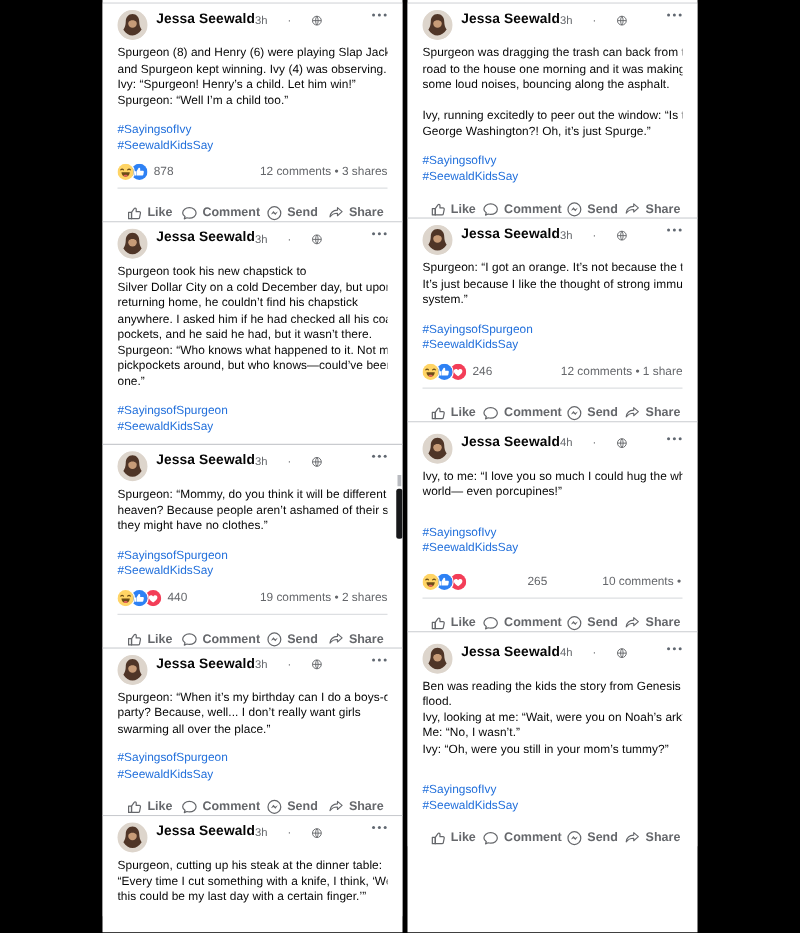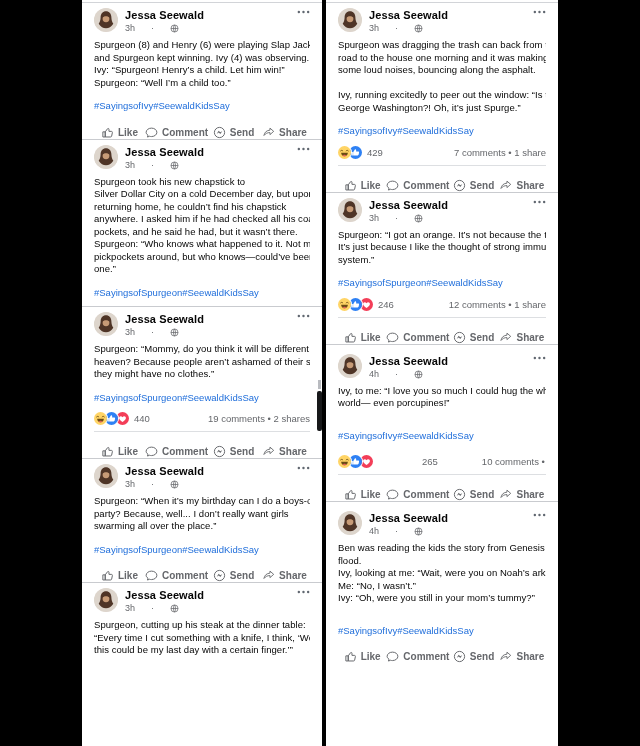--- a/index.html
+++ b/index.html
@@ -16,31 +16,31 @@
   #col-right { left:326px; width:232px; }
   .top-strip { height:3px; border-bottom:1px solid #d2d4d8; }
 
   .post { padding:5px 12px 0 12px; border-bottom:1px solid #c9cbcf; background:#fff; }
   .post:last-child { border-bottom:none; }
   .post.roomy { padding-top:9px; }
 
   .phead { display:flex; align-items:flex-start; gap:7px; margin-bottom:5px; }
   .avatar { width:24px; height:24px; border-radius:50%; overflow:hidden; flex:none; background:#e4ded7; }
   .avatar svg { display:block; width:100%; height:100%; }
-  .hmid { display:flex; flex-direction:column; padding-top:1px; }
+  .hmid { display:flex; flex-direction:row; padding-top:1px; }
   .author { font-size:11px; font-weight:bold; color:#050505; line-height:13px; letter-spacing:.1px; }
   .sub { display:flex; align-items:center; gap:16px; font-size:9px; color:#65676b; line-height:11px; margin-top:1px; }
   .globe svg { display:block; width:9px; height:9px; }
   .more { margin-left:auto; padding:2px 0 4px 6px; cursor:pointer; }
   .more svg { display:block; width:13px; height:4px; }
 
   .ptext { font-size:9.5px; line-height:12.5px; color:#050505; white-space:pre; overflow:hidden; letter-spacing:.05px; }
   .ptext:last-child { padding-bottom:8px; }
 
-  .tags { margin-top:11px; display:flex; }
+  .tags { margin-top:11px; display:flex; flex-direction:column; }
   .roomy .tags { margin-top:20px; }
   .tags:last-child { padding-bottom:7px; }
   .tag { color:#216fdb; font-size:9.5px; line-height:12.5px; text-decoration:none; cursor:pointer; }
 
   .stats { margin-top:8px; display:flex; align-items:center; padding-bottom:6px; border-bottom:1px solid #dddfe2; }
   .roomy .stats { margin-top:13px;gap:44px; }
   .emojis { display:flex; align-items:center; }
   .emoji { width:13px; height:13px; border-radius:50%; position:relative; box-shadow:0 0 0 1px #fff; }
   .emoji + .emoji { margin-left:-2px; }
   .emoji:nth-child(1){ z-index:3; } .emoji:nth-child(2){ z-index:2; } .emoji:nth-child(3){ z-index:1; }
@@ -103,20 +103,41 @@
     <div class="ptext">Spurgeon (8) and Henry (6) were playing Slap Jack,
 and Spurgeon kept winning. Ivy (4) was observing.
 Ivy: “Spurgeon! Henry’s a child. Let him win!”
 Spurgeon: “Well I’m a child too.”</div>
 
     <div class="tags">
       <a class="tag">#SayingsofIvy</a>
       <a class="tag">#SeewaldKidsSay</a>
     </div>
 
+    <div class="stats">
+      <span class="emojis">
+          <span class="emoji">
+    <svg viewBox="0 0 16 16">
+              <circle cx="8" cy="8" r="8" fill="#ffd465"></circle>
+              <path d="M3.2 6c.7-.9 2-.9 2.7 0M10 6c.7-.9 2-.9 2.7 0" stroke="#6b4c16" stroke-width="1.1" fill="none" stroke-linecap="round"></path>
+              <path d="M3.9 8.4h8.2c0 2.5-1.8 4.3-4.1 4.3S3.9 10.9 3.9 8.4z" fill="#6b4c16"></path>
+              <path d="M5.7 12.2c.7.3 1.4.5 2.3.5s1.6-.2 2.3-.5c-.5-.9-1.3-1.4-2.3-1.4s-1.8.5-2.3 1.4z" fill="#e5615e"></path>
+            </svg>
+  </span>
+          <span class="emoji">
+    <svg viewBox="0 0 16 16">
+              <circle cx="8" cy="8" r="8" fill="#2e81f4"></circle>
+              <path d="M5.1 7.6l2.1-3.3c.2-.3.4-.4.7-.4.5 0 .9.4.9.9v2h2.6c.6 0 1.1.6 1 1.2l-.5 2.6c-.1.6-.6 1-1.2 1H5.1z" fill="#fff"></path>
+              <path d="M3.3 7.5h1.4v4.1H3.3z" fill="#fff"></path>
+            </svg>
+  </span>
+        </span>
+      <span class="rcount">878</span>
+      <span class="meta">12 comments • 3 shares</span>
+    </div>
 
     <div class="abar">
       <button class="abtn">
         <svg viewBox="0 0 16 16">
             <g fill="none" stroke="#65676b" stroke-width="1.2" stroke-linejoin="round">
               <path d="M5.2 7.2 8 3.4c.2-.3.5-.4.8-.4.6 0 1 .4 1 1v2.6h3c.8 0 1.4.7 1.2 1.5l-.9 4.3c-.1.7-.7 1.1-1.4 1.1H5.2z"></path>
               <path d="M2.3 7.2h2.9v6.3H2.3z"></path>
             </g>
           </svg>
         <span>Like</span>
@@ -459,41 +480,20 @@
 some loud noises, bouncing along the asphalt.
 
 Ivy, running excitedly to peer out the window: “Is that
 George Washington?! Oh, it’s just Spurge.”</div>
 
     <div class="tags">
       <a class="tag">#SayingsofIvy</a>
       <a class="tag">#SeewaldKidsSay</a>
     </div>
 
-    <div class="stats">
-      <span class="emojis">
-          <span class="emoji">
-    <svg viewBox="0 0 16 16">
-              <circle cx="8" cy="8" r="8" fill="#ffd465"></circle>
-              <path d="M3.2 6c.7-.9 2-.9 2.7 0M10 6c.7-.9 2-.9 2.7 0" stroke="#6b4c16" stroke-width="1.1" fill="none" stroke-linecap="round"></path>
-              <path d="M3.9 8.4h8.2c0 2.5-1.8 4.3-4.1 4.3S3.9 10.9 3.9 8.4z" fill="#6b4c16"></path>
-              <path d="M5.7 12.2c.7.3 1.4.5 2.3.5s1.6-.2 2.3-.5c-.5-.9-1.3-1.4-2.3-1.4s-1.8.5-2.3 1.4z" fill="#e5615e"></path>
-            </svg>
-  </span>
-          <span class="emoji">
-    <svg viewBox="0 0 16 16">
-              <circle cx="8" cy="8" r="8" fill="#2e81f4"></circle>
-              <path d="M5.1 7.6l2.1-3.3c.2-.3.4-.4.7-.4.5 0 .9.4.9.9v2h2.6c.6 0 1.1.6 1 1.2l-.5 2.6c-.1.6-.6 1-1.2 1H5.1z" fill="#fff"></path>
-              <path d="M3.3 7.5h1.4v4.1H3.3z" fill="#fff"></path>
-            </svg>
-  </span>
-        </span>
-      <span class="rcount">429</span>
-      <span class="meta">7 comments • 1 share</span>
-    </div>
 
     <div class="abar">
       <button class="abtn">
         <svg viewBox="0 0 16 16">
             <g fill="none" stroke="#65676b" stroke-width="1.2" stroke-linejoin="round">
               <path d="M5.2 7.2 8 3.4c.2-.3.5-.4.8-.4.6 0 1 .4 1 1v2.6h3c.8 0 1.4.7 1.2 1.5l-.9 4.3c-.1.7-.7 1.1-1.4 1.1H5.2z"></path>
               <path d="M2.3 7.2h2.9v6.3H2.3z"></path>
             </g>
           </svg>
         <span>Like</span>

